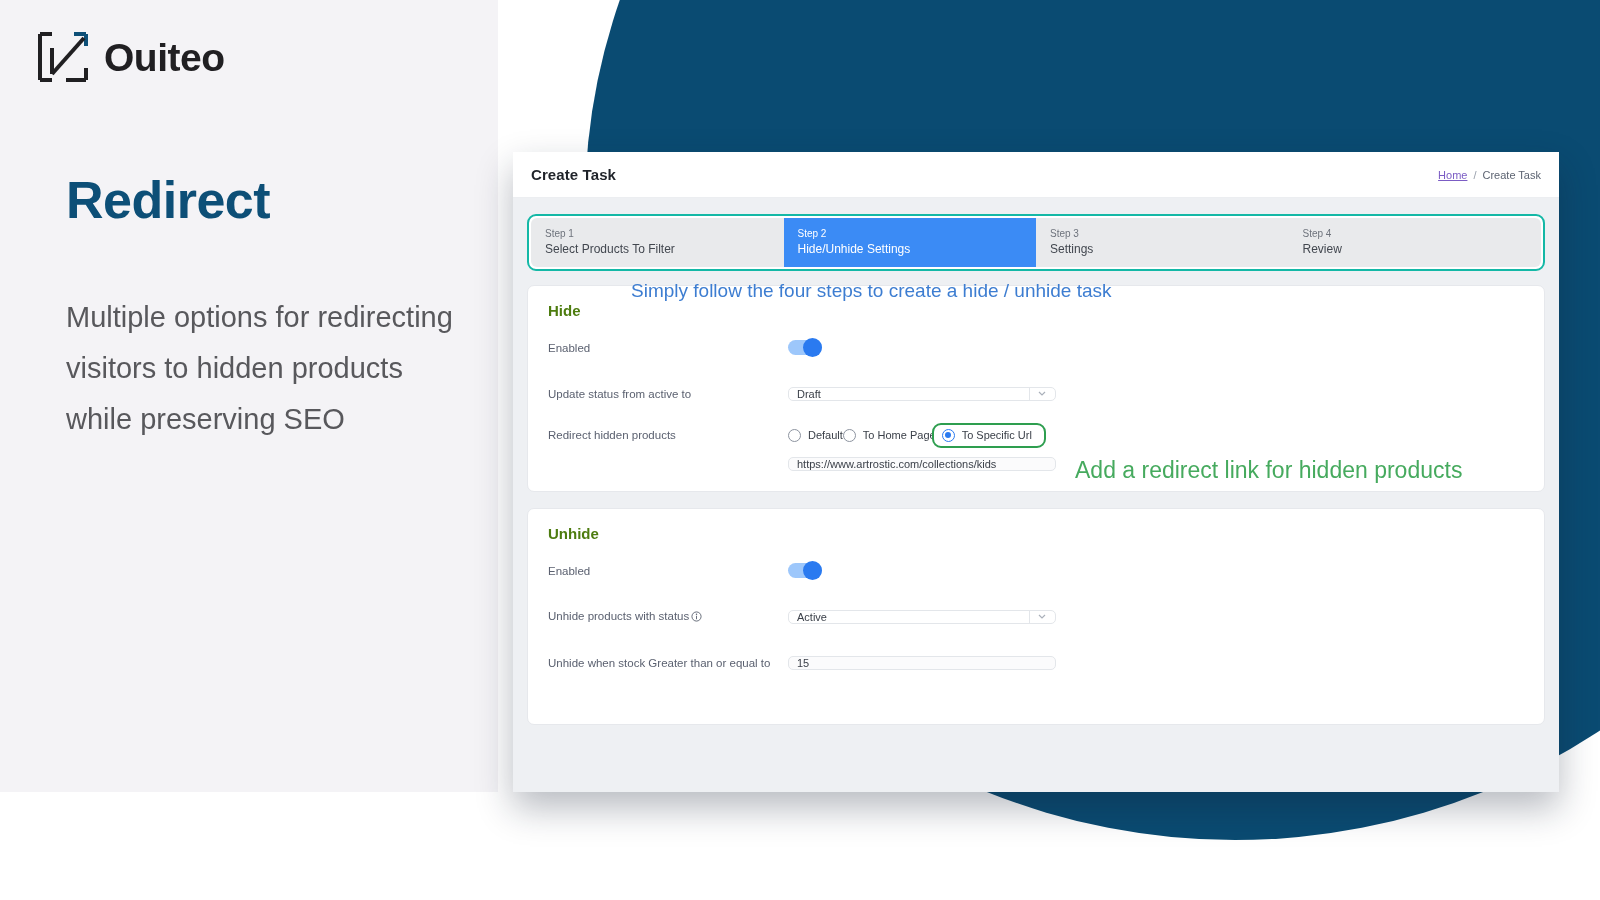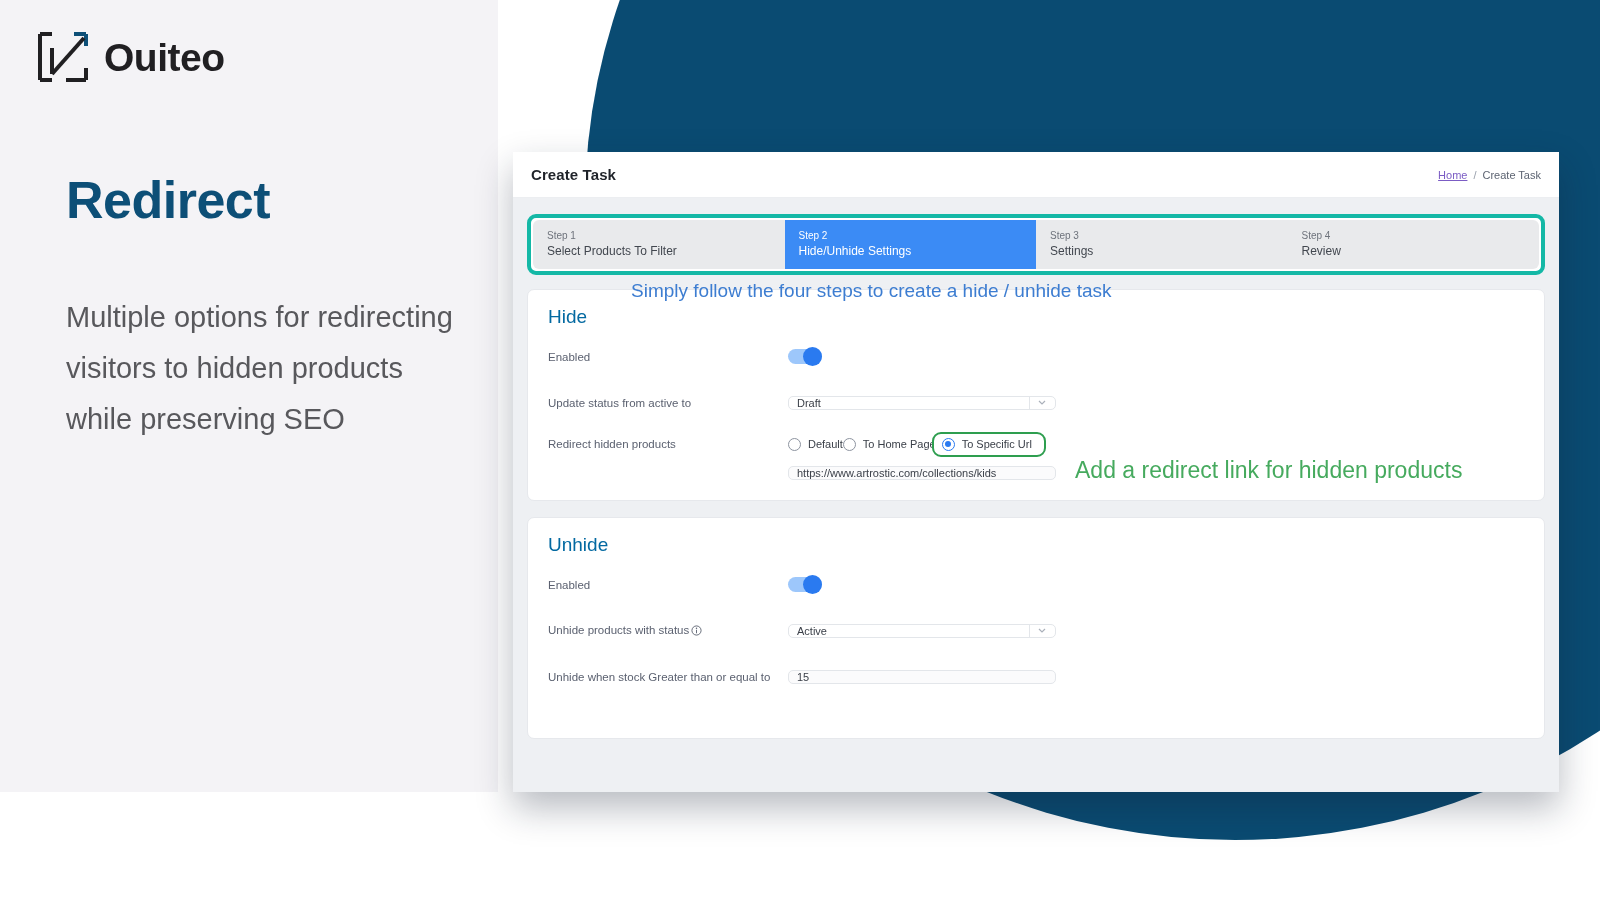--- a/index.html
+++ b/index.html
@@ -129,21 +129,21 @@
   }
   .breadcrumb .bc-home {
     color: #7b5cc4;
     text-decoration: underline;
   }
   .breadcrumb .bc-sep { color: #9aa1ad; }
 
   
   .stepper-wrap {
     margin: 16px 14px 0 14px;
-    border: 4px solid #14b8a6;
+    border: 2px solid #14b8a6;
     border-radius: 9px;
     padding: 2px;
     background: #ffffff;
   }
   .stepper {
     display: flex;
     border-radius: 6px;
     overflow: hidden;
   }
   .step {
@@ -179,23 +179,23 @@
 
   
   .card {
     margin: 14px 14px 0 14px;
     background: #ffffff;
     border: 1px solid #e6e8ec;
     border-radius: 7px;
     padding: 16px 20px 20px 20px;
   }
   .card-title {
-    font-size: 19px;
-    font-weight: 400;
-    color: #0369a1;
+    font-size: 15px;
+    font-weight: 700;
+    color: #4d7c0f;
     margin-bottom: 10px;
   }
 
   .field-row {
     display: flex;
     align-items: center;
     min-height: 34px;
     margin-top: 12px;
   }
   .field-row:first-of-type { margin-top: 0; }

